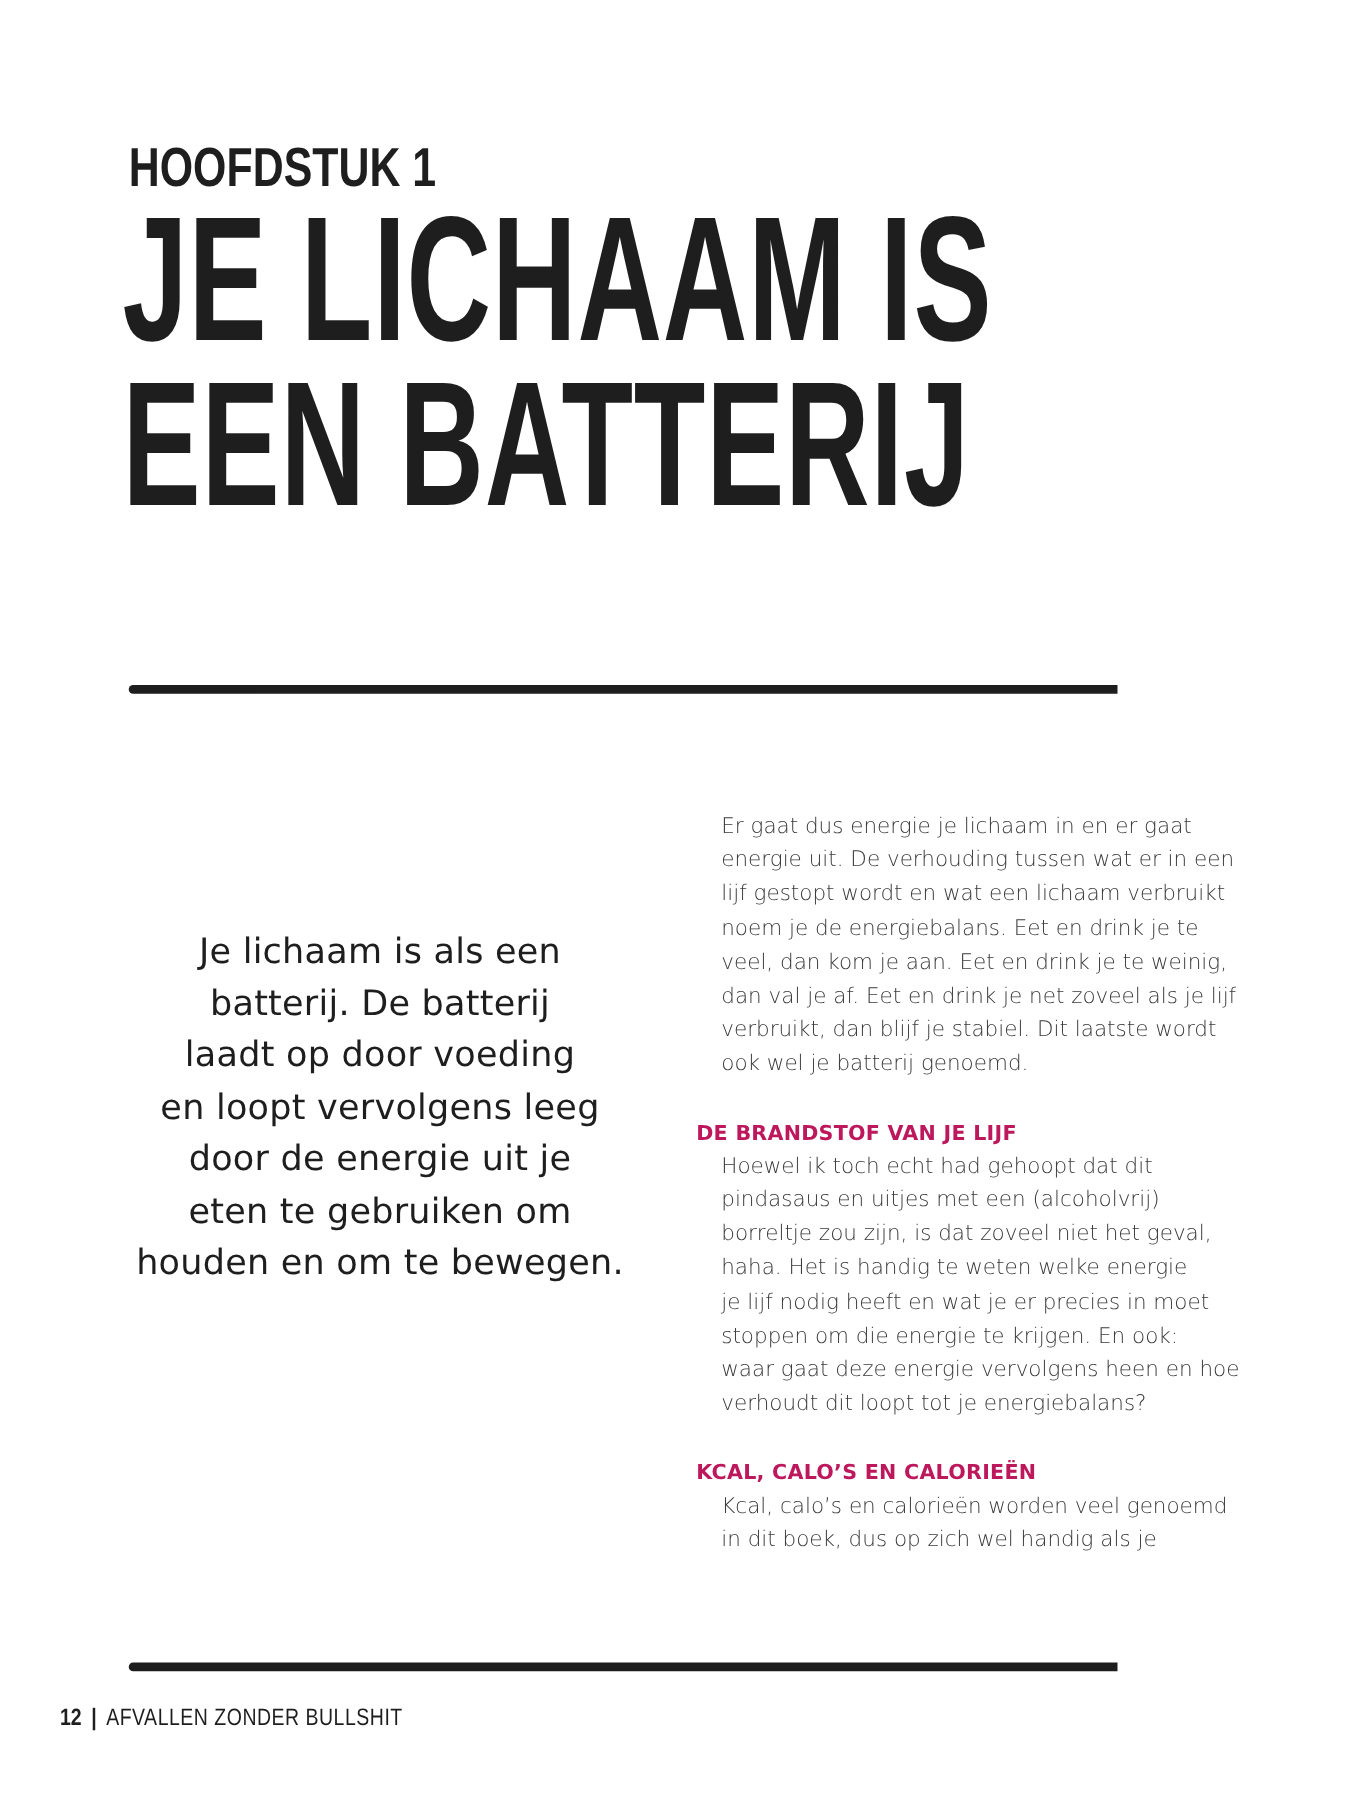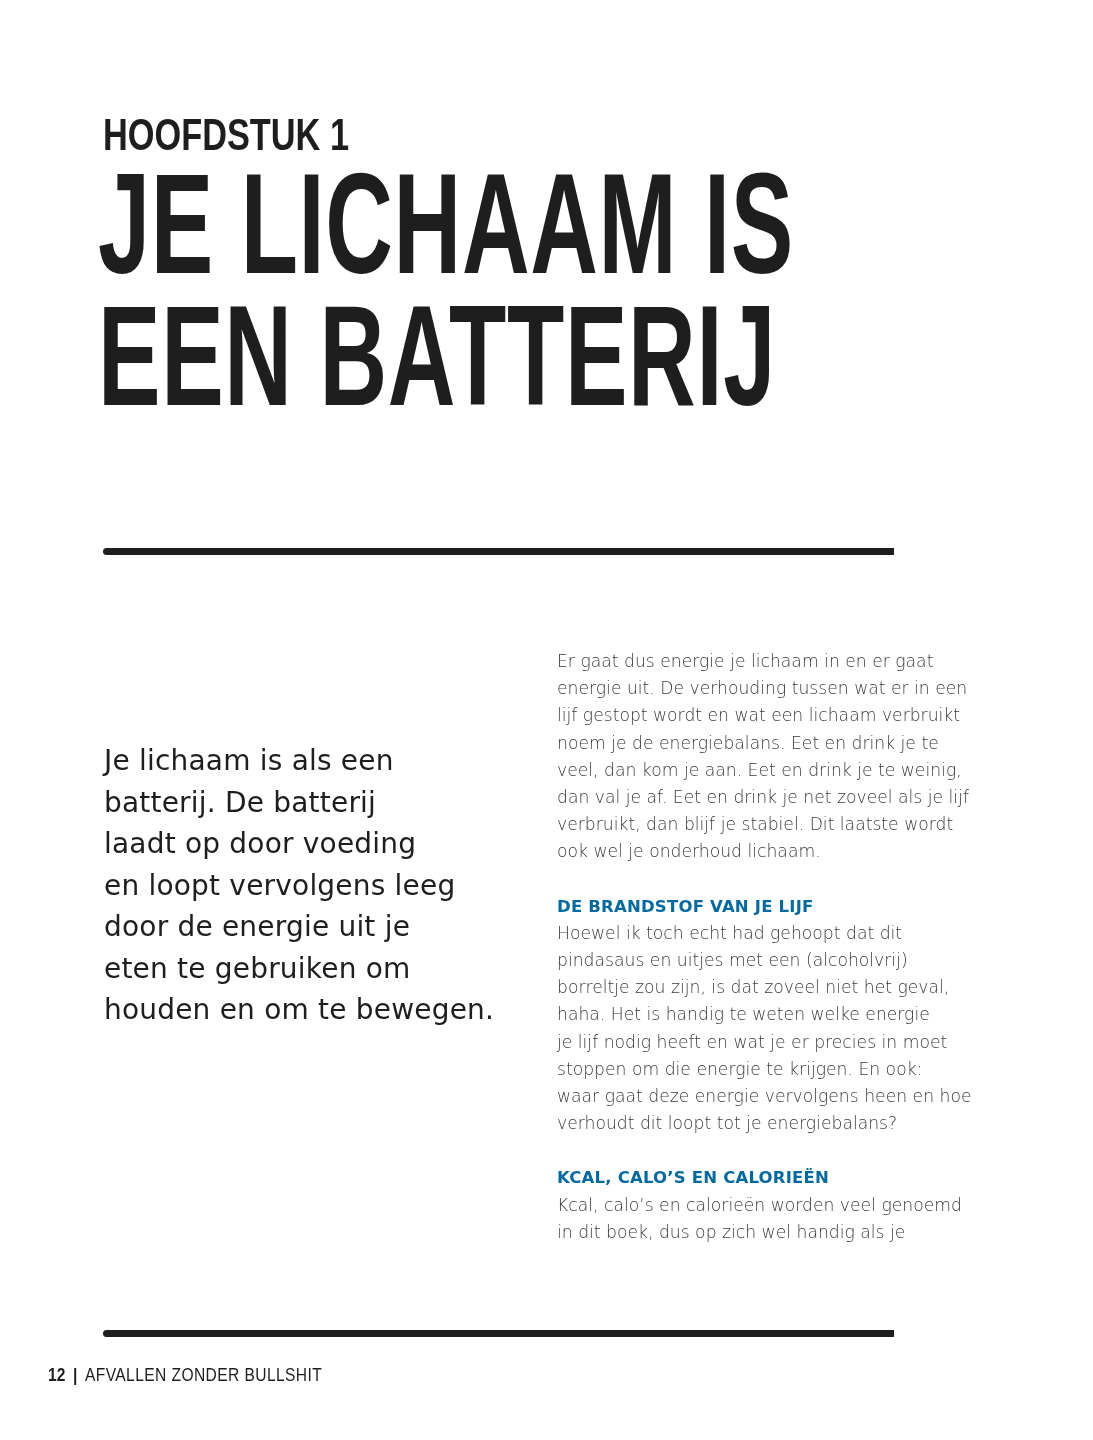--- a/index.html
+++ b/index.html
@@ -64,39 +64,39 @@
       position: absolute;
       left: 104px;
       top: 740px;
       width: 400px;
       font-family: "DejaVu Sans", sans-serif;
       font-size: 28px;
       line-height: 41.5px;
       color: #1e1e1e;
       letter-spacing: 0.2px;
     }
-    .intro div { white-space: nowrap; }
+    .intro div { white-space: nowrap; text-align: center; }
 
     .body-col {
       position: absolute;
       left: 557px;
       top: 648px;
       width: 440px;
       font-family: "DejaVu Sans", sans-serif;
       font-size: 17.2px;
       line-height: 27.2px;
       color: #3a3a3a;
       font-weight: 300;
     }
-    .body-col .line { white-space: nowrap; }
+    .body-col .line { white-space: nowrap; margin-left: 20px; }
     .body-col .para { margin-bottom: 27px; }
     .body-col .subhead {
       font-family: "DejaVu Sans", sans-serif;
       font-weight: bold;
-      color: #0369a1;
+      color: #be185d;
       font-size: 16.5px;
       letter-spacing: 0.2px;
       line-height: 27.2px;
     }
 
     .footer {
       position: absolute;
       left: 48px;
       top: 1363px;
       font-family: "Liberation Sans", sans-serif;
@@ -137,21 +137,21 @@
 
   <div class="body-col">
     <div class="para">
       <div class="line">Er gaat dus energie je lichaam in en er gaat</div>
       <div class="line">energie uit. De verhouding tussen wat er in een</div>
       <div class="line">lijf gestopt wordt en wat een lichaam verbruikt</div>
       <div class="line">noem je de energiebalans. Eet en drink je te</div>
       <div class="line">veel, dan kom je aan. Eet en drink je te weinig,</div>
       <div class="line">dan val je af. Eet en drink je net zoveel als je lijf</div>
       <div class="line">verbruikt, dan blijf je stabiel. Dit laatste wordt</div>
-      <div class="line">ook wel je onderhoud lichaam.</div>
+      <div class="line">ook wel je batterij genoemd.</div>
     </div>
 
     <div class="para">
       <div class="subhead">DE BRANDSTOF VAN JE LIJF</div>
       <div class="line">Hoewel ik toch echt had gehoopt dat dit</div>
       <div class="line">pindasaus en uitjes met een (alcoholvrij)</div>
       <div class="line">borreltje zou zijn, is dat zoveel niet het geval,</div>
       <div class="line">haha. Het is handig te weten welke energie</div>
       <div class="line">je lijf nodig heeft en wat je er precies in moet</div>
       <div class="line">stoppen om die energie te krijgen. En ook:</div>

